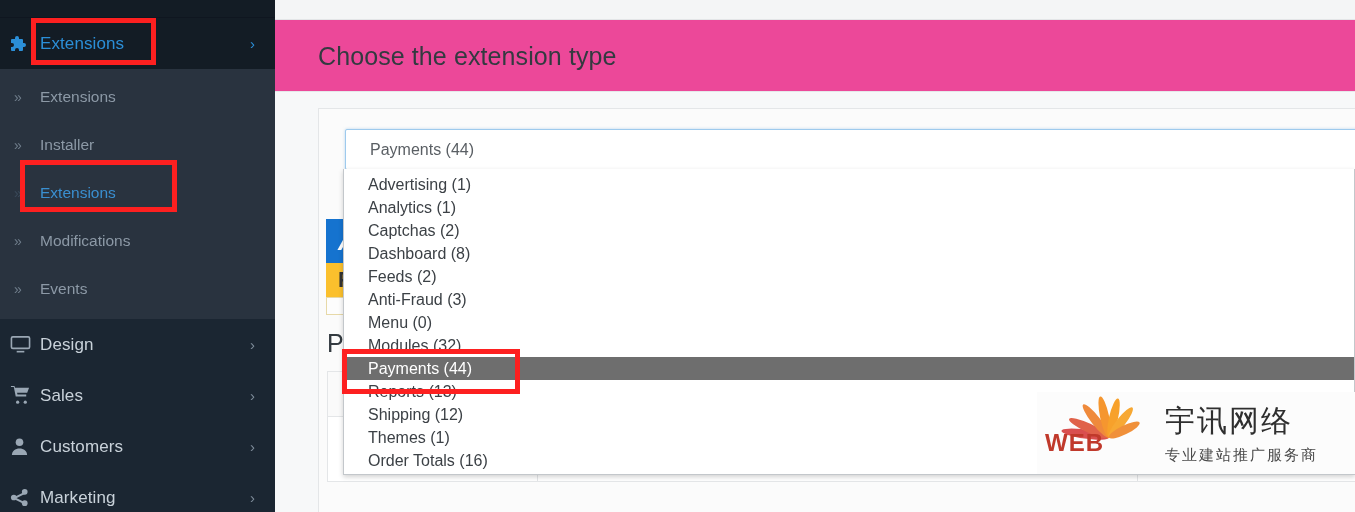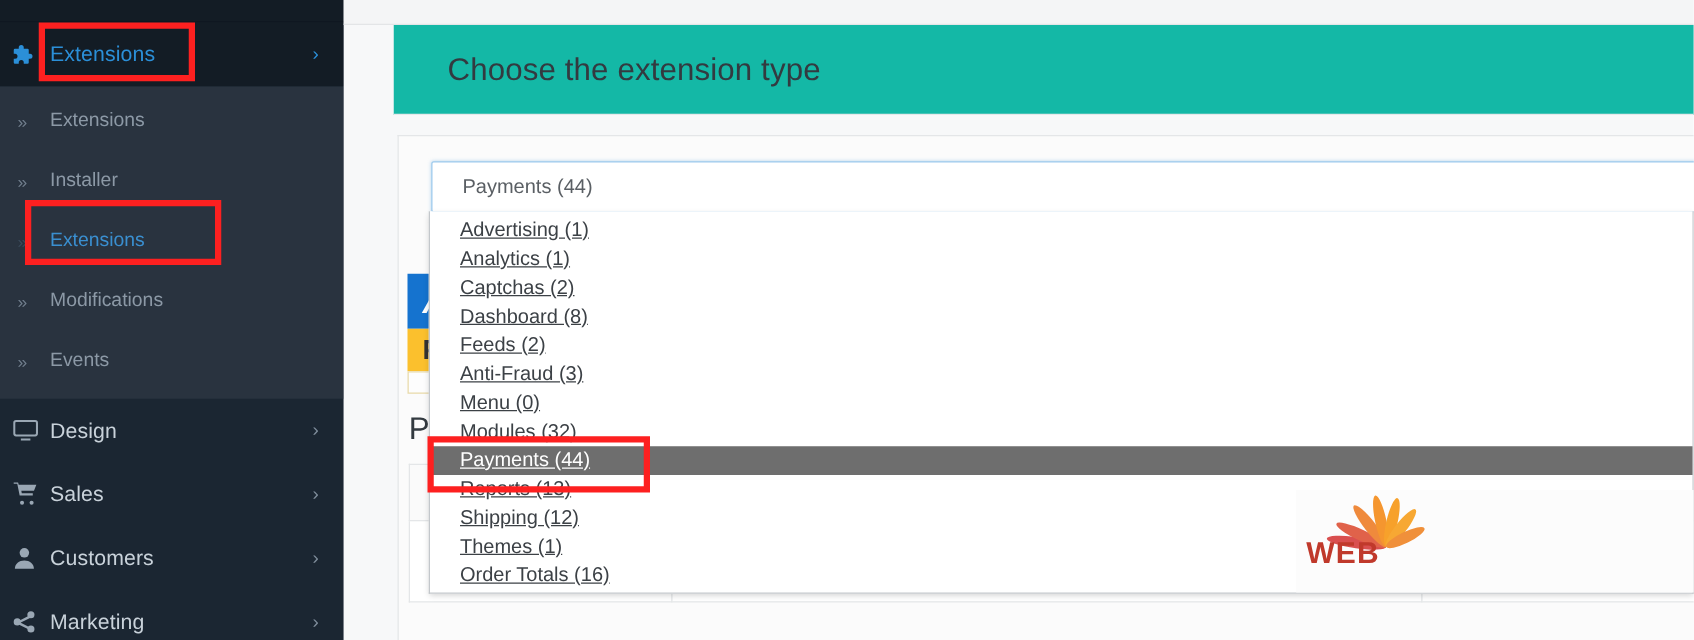--- a/index.html
+++ b/index.html
@@ -73,24 +73,23 @@
   #content {
     position: absolute; left: 275px; top: 0;
     width: 1080px; height: 512px;
     background: #f7f8f9;
   }
   .topbar-strip {
     height: 20px; background: #f4f5f6;
     border-bottom: 1px solid #e3e5e7;
   }
   .page-card {
-    background: #14b8a6;
+    background: #ec4899;
     border-bottom: 1px solid #e6e8ea;
     padding: 22px 0 20px 43px;
-    margin-left: 40px;
   }
   .page-card h1 {
     font-size: 25px; font-weight: 400; color: #333a40;
     letter-spacing: .1px;
   }
   .panel {
     margin: 16px 0 0 43px;
     background: #fbfbfb;
     border: 1px solid #e4e6e8;
     border-bottom: none;
@@ -181,21 +180,20 @@
     border-top: none;
     box-shadow: 0 2px 5px rgba(0,0,0,.18);
     z-index: 40;
     padding: 4px 0 2px 0;
   }
   .dd-item {
     height: 23px; line-height: 23px;
     padding-left: 24px;
     font-size: 16px; color: #3c4146;
     white-space: nowrap;
-    text-decoration: underline;
   }
   .dd-item.selected { background: #6e6e6e; color: #ffffff; }
 
   
   #watermark {
     position: absolute;
     left: 1037px; top: 392px;
     width: 318px; height: 82px;
     background: #fcfcfc;
     z-index: 50;
@@ -385,19 +383,23 @@
     <div class="wm-left">
       <span class="petal" style="background:#d94f4f; transform:rotate(188deg); width:48px;"></span>
       <span class="petal" style="background:#e0624a; transform:rotate(205deg); width:44px;"></span>
       <span class="petal" style="background:#ef8a3c; transform:rotate(232deg); width:42px;"></span>
       <span class="petal" style="background:#f5962f; transform:rotate(258deg); width:42px;"></span>
       <span class="petal" style="background:#f7a12b; transform:rotate(283deg); width:40px;"></span>
       <span class="petal" style="background:#f7a833; transform:rotate(308deg); width:38px;"></span>
       <span class="petal" style="background:#f0903a; transform:rotate(334deg); width:34px;"></span>
       <span class="wm-web">WEB</span>
     </div>
+    <div class="wm-right">
+      <span class="wm-cn-main">宇讯网络</span>
+      <span class="wm-cn-sub">专业建站推广服务商</span>
+    </div>
   </div>
 
   <div class="redbox" id="redbox-ext-top"></div>
   <div class="redbox" id="redbox-ext-sub"></div>
   <div class="redbox" id="redbox-dd-pay"></div>
 
 </div>
 
 </body></html>

